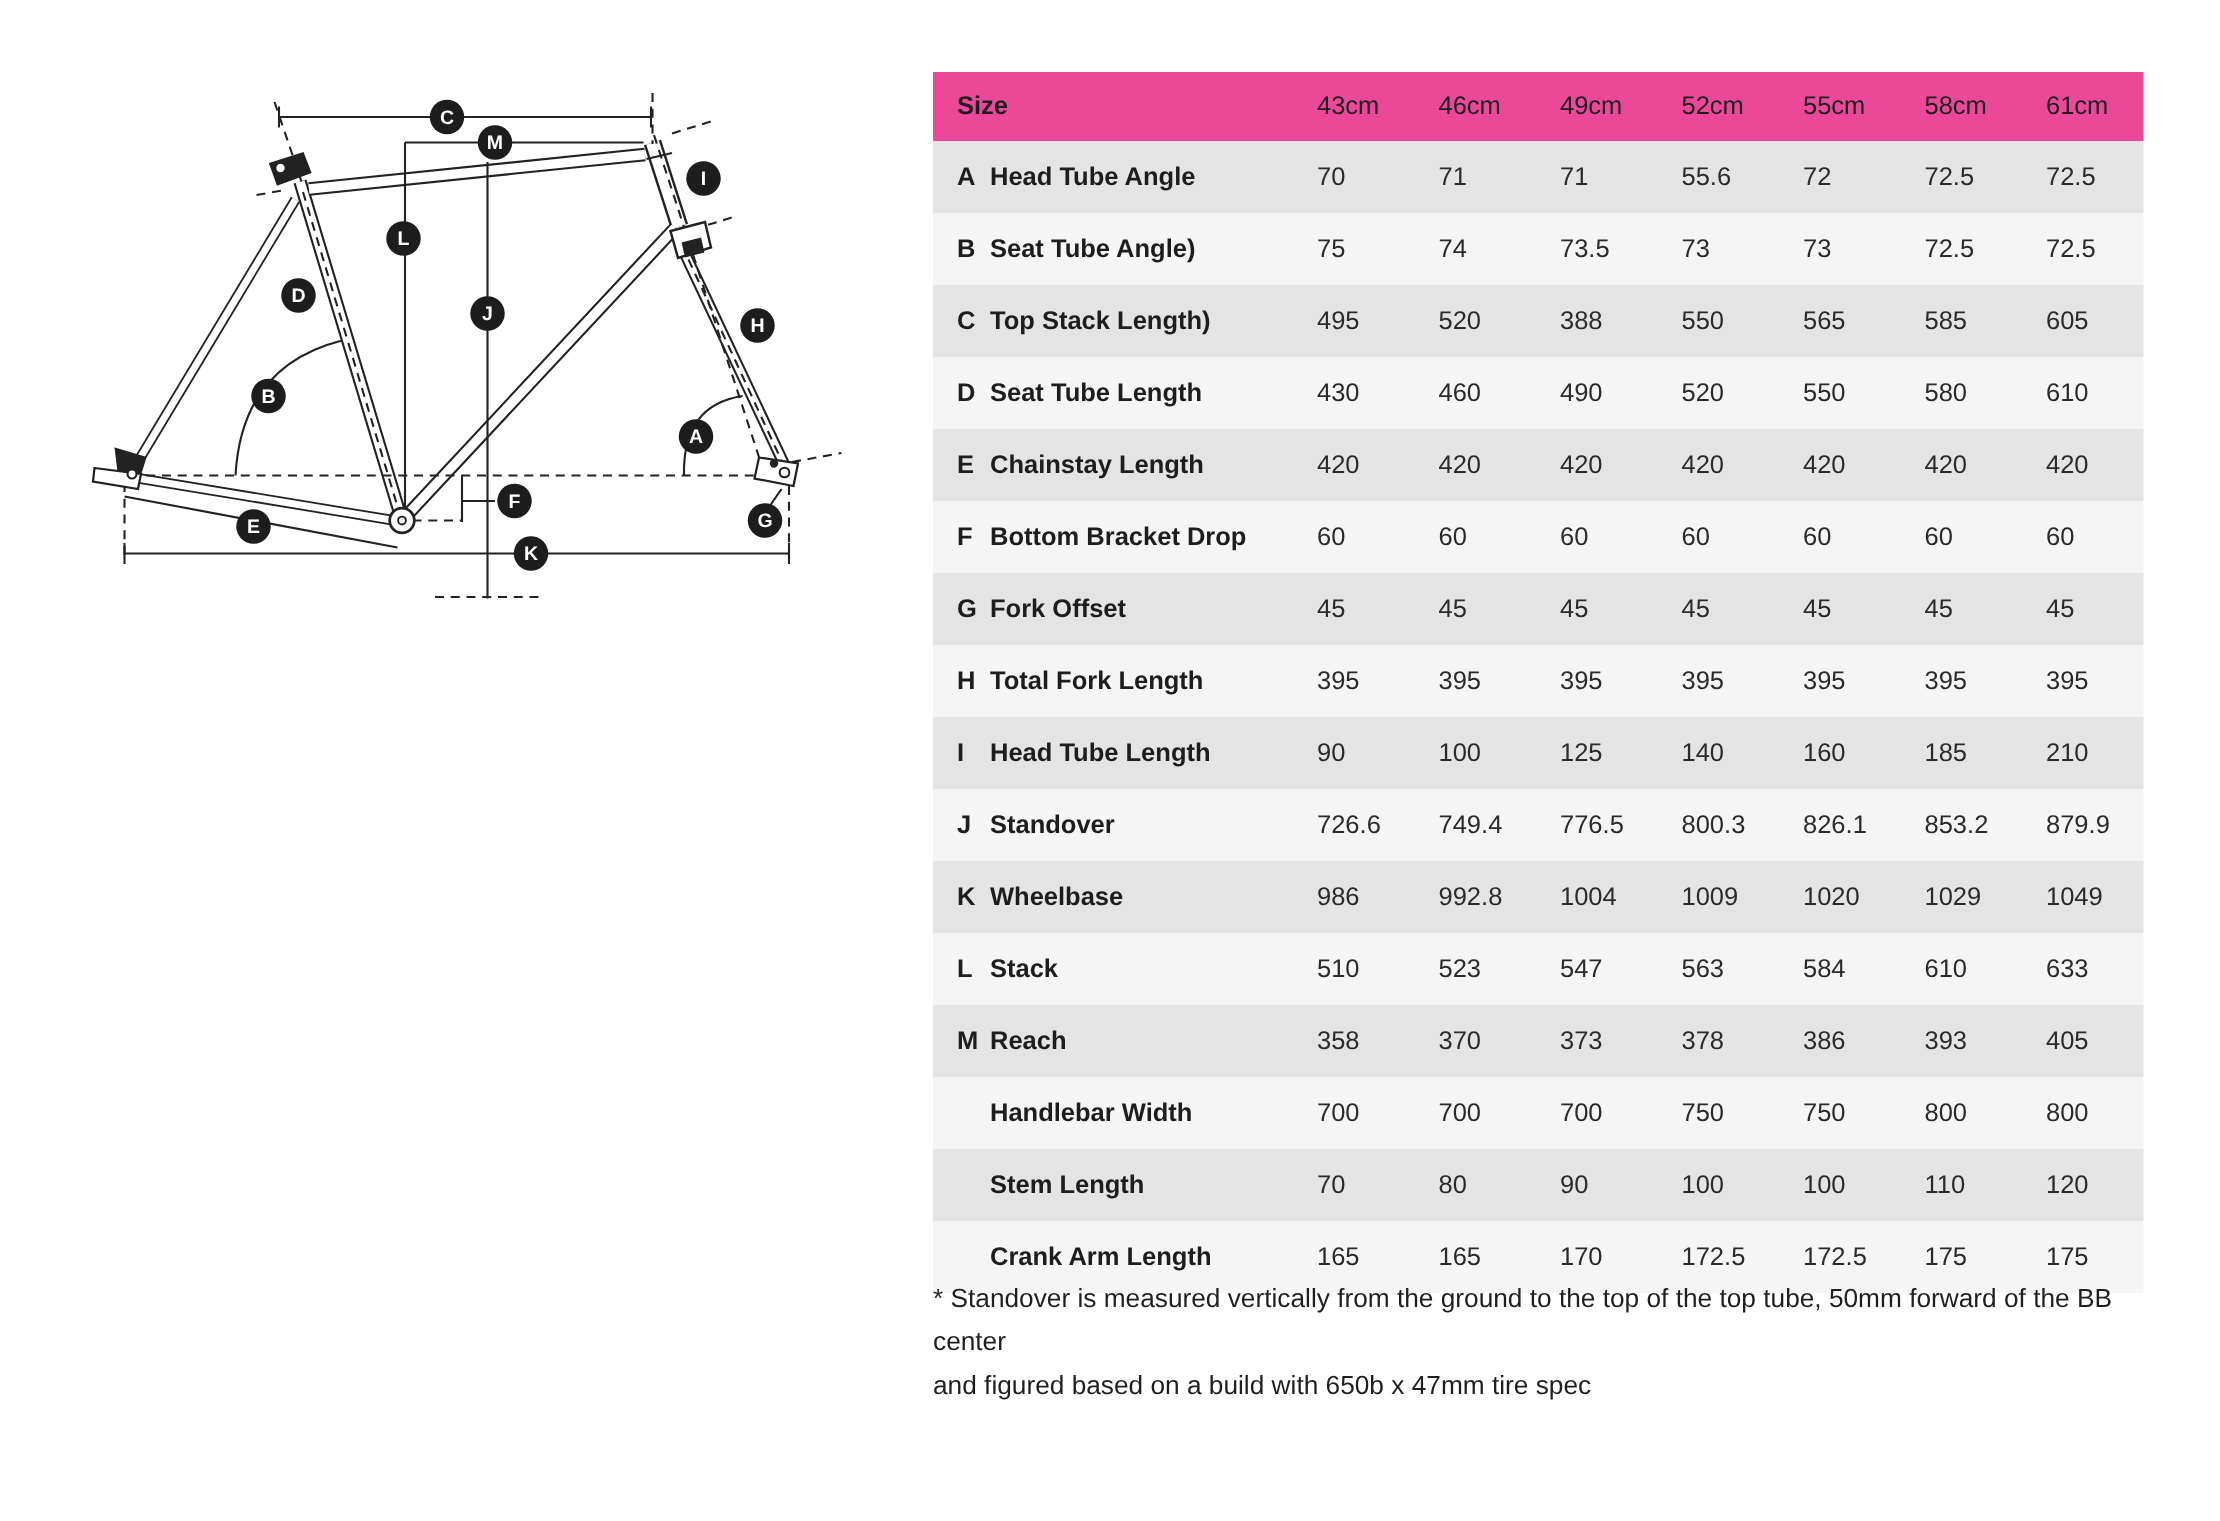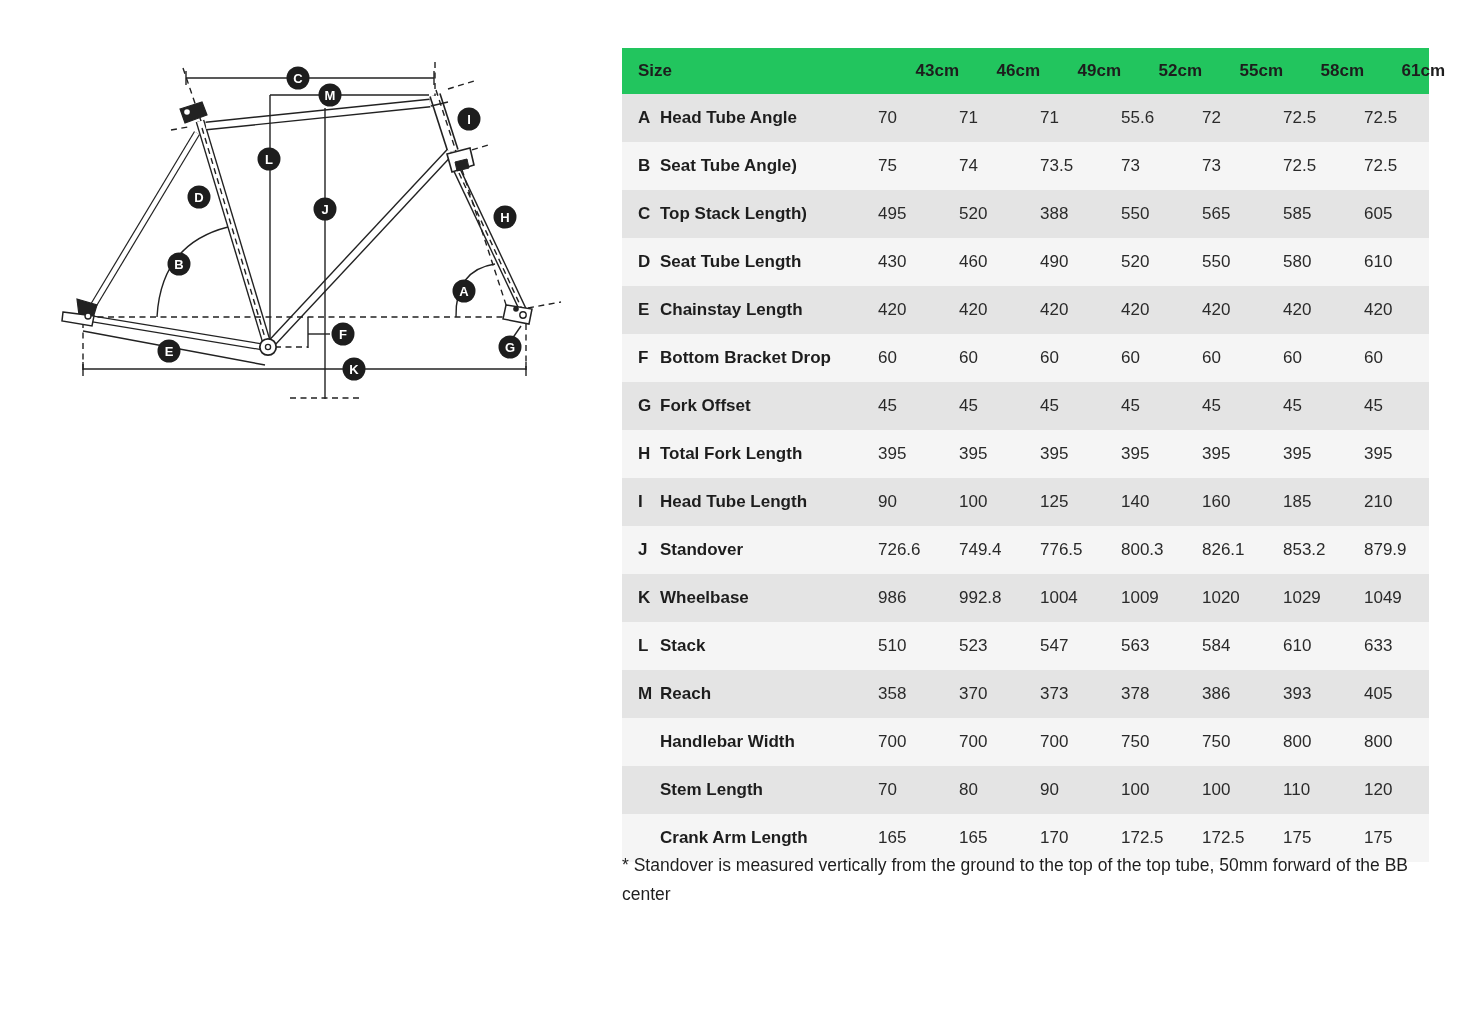--- a/index.html
+++ b/index.html
@@ -29,26 +29,26 @@
     width: 807px;
   }
   .row {
     display: grid;
     grid-template-columns: 22px 218px repeat(7, 81px);
     align-items: center;
     height: 48px;
     padding-left: 16px;
     font-size: 17px;
   }
-  .row.header { height: 46px; background: #22c55e; }
+  .row.header { height: 46px; background: #ec4899; }
   .row.light  { background: #f5f5f5; }
   .row.dark   { background: #e4e4e4; }
   .cell { display: block; white-space: nowrap; }
   .cell.size-head { grid-column: 1 / span 2; font-weight: bold; }
-  .cell.head   { font-weight: bold; text-align: right; }
+  .cell.head   { font-weight: normal; }
   .cell.letter { font-weight: bold; }
   .cell.label  { font-weight: bold; }
   .cell.value  { font-weight: normal; color: #2a2a2a; }
 
   
   .footnote {
     position: absolute;
     left: 622px; top: 851px;
     width: 810px;
     font-size: 17.5px;
@@ -375,15 +375,16 @@
         <span class="cell value">170</span>
         <span class="cell value">172.5</span>
         <span class="cell value">172.5</span>
         <span class="cell value">175</span>
         <span class="cell value">175</span>
       </div>
     </div>
 
   <div class="footnote">
     <div>* Standover is measured vertically from the ground to the top of the top tube, 50mm forward of the BB center</div>
+    <div>and figured based on a build with 650b x 47mm tire spec</div>
   </div>
 
 </div>
 
 </body></html>

